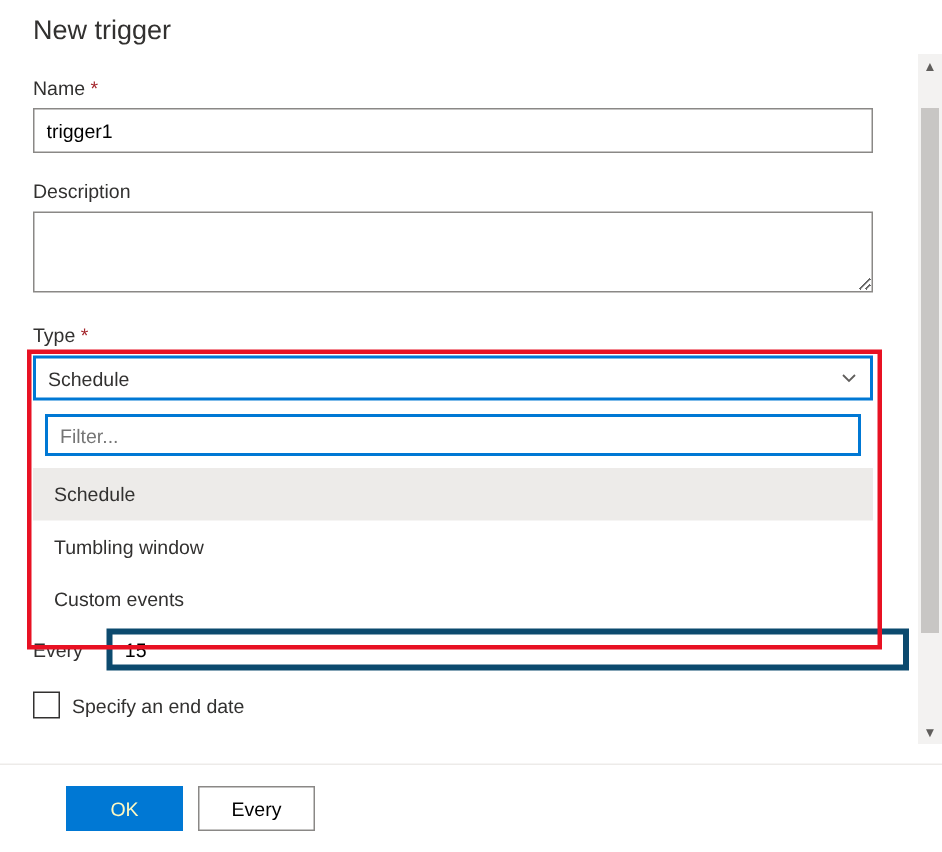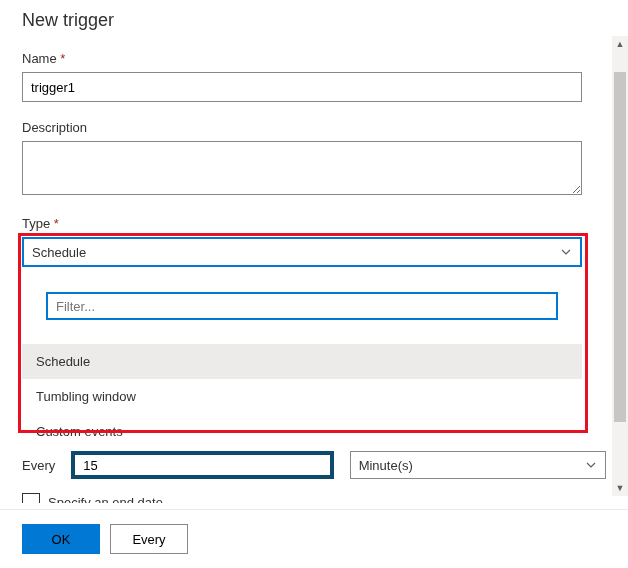--- a/index.html
+++ b/index.html
@@ -76,21 +76,21 @@
     width: 12px;
     height: 12px;
   }
   .drop-panel {
     width: 560px;
     border-top: none;
     background: #fff;
     position: relative;
   }
   .filter-wrap {
-    padding: 24px;
+    padding: 8px;
   }
   .filter-input {
     width: 100%;
     height: 28px;
     border: 2px solid #0078d4;
     padding: 2px 8px;
     font-size: 13px;
     font-family: inherit;
     outline: none;
   }
@@ -168,21 +168,22 @@
     height: 30px;
     font-size: 13px;
     font-family: inherit;
     cursor: pointer;
     border: 1px solid #8a8886;
     background: #fff;
   }
   .btn-primary {
     background: #0078d4;
     border-color: #0078d4;
-    color: #000000;
+    color: #fef9c3;
+    margin-left: 22px;
   }
   .scrollbar {
     position: absolute;
     right: 0;
     top: 36px;
     width: 16px;
     height: 460px;
     background: #f3f2f1;
   }
   .scrollbar-up, .scrollbar-down {
@@ -235,26 +236,20 @@
           <li class="drop-item">Tumbling window</li>
           <li class="drop-item">Custom events</li>
         </ul>
       </div>
       <div class="highlight-box" style="left:-4px; top:-4px; width:570px; height:200px;"></div>
     </div>
 
     <div class="row-recur">
       <span class="row-recur-label">Every</span>
       <input class="recur-num" value="15" style="">
-      <div class="recur-unit">
-        <span>Minute(s)</span>
-        <svg class="chev" viewBox="0 0 12 12">
-            <path d="M2 4 L6 8 L10 4" stroke="#605e5c" stroke-width="1.2" fill="none"></path>
-          </svg>
-      </div>
     </div>
 
     <div class="checkbox-row">
       <div class="chk"></div>
       <span>Specify an end date</span>
     </div>
 
     
     
   </div>

